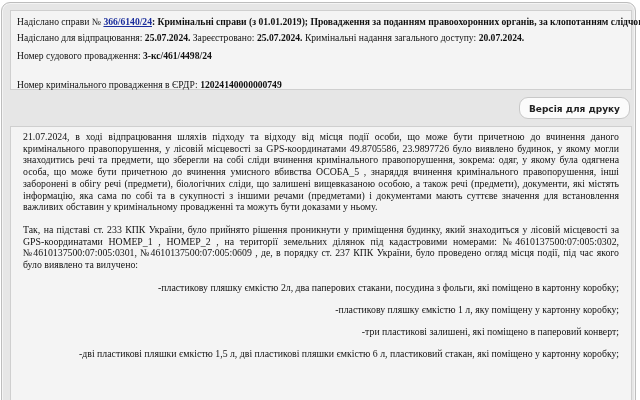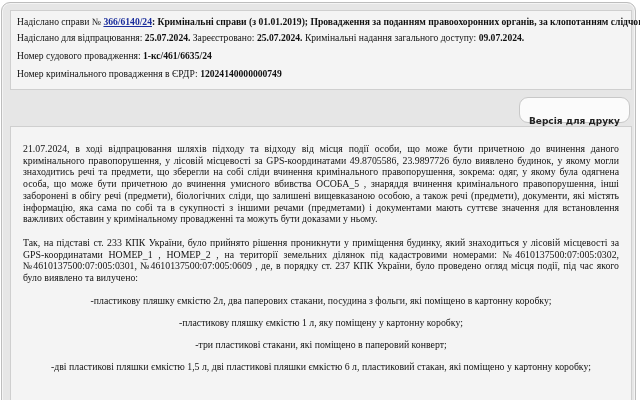--- a/index.html
+++ b/index.html
@@ -21,80 +21,80 @@
     background:#f4f4f4;
     border:1px solid #cfcfcf;
     padding:0 6px;
     font-size:9.6px; line-height:13px;
   }
   .info-line { white-space:nowrap; }
   .info-line.l1 { margin-top:4px; }
   .info-line.l2 { }
   .info-line.l3 { margin-top:3px; }
   .info-line.l4 { margin-top:5px; }
-  .info-line.l5 { margin-top:5px; }
+  .info-line.l5 { margin-top:16px; }
   .category-link { color:#1a2d9c; text-decoration:underline; font-weight:bold; }
   b { font-weight:bold; }
   .print-row {
     position:absolute; left:8px; top:94px; width:620px; height:28px;
   }
   .print-button {
     position:absolute; right:0px; top:0px;
-    height:22px; padding:12px 9px;
+    height:22px; padding:0 9px;
     background:#fbfbfb;
     border:1px solid #c8c8c8; border-radius:9px;
     font-family:"DejaVu Sans", "Liberation Sans", sans-serif;
     font-size:9px; font-weight:bold; color:#222;
     line-height:22px; cursor:pointer;
   }
   .doc-box {
     position:absolute; left:8px; top:123px; width:596px; height:270px;
     background:#f4f4f4;
     border:1px solid #cfcfcf;
     padding:4px 12px 0 12px;
     font-size:9.8px; line-height:11.7px;
     text-align:justify;
   }
-  .doc-box p { margin:12px 0 11px 0; }
-  .doc-box p.item { margin:0 0 10.5px 0; text-align:center; }
+  .doc-box p { margin:0 0 11px 0; }
+  .doc-box p.item { margin:0 0 10.5px 0; text-align:right; }
 </style>
 </head>
 <body>
 
 <div class="frame">
 
   <div class="info-box">
     <div class="info-line l1">
       <span>Надіслано справи №</span>
       <a class="category-link">366/6140/24</a><b>: Кримінальні справи (з 01.01.2019); Провадження за поданням правоохоронних органів, за клопотанням слідчого,</b>
     </div>
     <div class="info-line l3">
       <span>Надіслано для відпрацювання:</span>
       <b>25.07.2024.</b>
       <span>Зареєстровано:</span>
       <b>25.07.2024.</b>
       <span>Кримінальні надання загального доступу:</span>
-      <b>09.07.2024.</b>
+      <b>20.07.2024.</b>
     </div>
     <div class="info-line l4">
       <span>Номер судового провадження:</span>
-      <b>1-кс/461/6635/24</b>
+      <b>3-кс/461/4498/24</b>
     </div>
     <div class="info-line l5">
       <span>Номер кримінального провадження в ЄРДР:</span>
       <b>12024140000000749</b>
     </div>
   </div>
 
   <div class="print-row">
     <button class="print-button">Версія для друку</button>
   </div>
 
   <div class="doc-box">
     <p>21.07.2024, в ході відпрацювання шляхів підходу та відходу від місця події особи, що може бути причетною до вчинення даного кримінального правопорушення, у лісовій місцевості за GPS-координатами 49.8705586, 23.9897726 було виявлено будинок, у якому могли знаходитись речі та предмети, що зберегли на собі сліди вчинення кримінального правопорушення, зокрема: одяг, у якому була одягнена особа, що може бути причетною до вчинення умисного вбивства ОСОБА_5 , знаряддя вчинення кримінального правопорушення, інші заборонені в обігу речі (предмети), біологічних сліди, що залишені вищевказаною особою, а також речі (предмети), документи, які містять інформацію, яка сама по собі та в сукупності з іншими речами (предметами) і документами мають суттєве значення для встановлення важливих обставин у кримінальному провадженні та можуть бути доказами у ньому.</p>
     <p>Так, на підставі ст. 233 КПК України, було прийнято рішення проникнути у приміщення будинку, який знаходиться у лісовій місцевості за GPS-координатами НОМЕР_1 , НОМЕР_2 , на території земельних ділянок під кадастровими номерами: №4610137500:07:005:0302, №4610137500:07:005:0301, №4610137500:07:005:0609 , де, в порядку ст. 237 КПК України, було проведено огляд місця події, під час якого було виявлено та вилучено:</p>
     <p class="item">-пластикову пляшку ємкістю 2л, два паперових стакани, посудина з фольги, які поміщено в картонну коробку;</p>
     <p class="item">-пластикову пляшку ємкістю 1 л, яку поміщену у картонну коробку;</p>
-    <p class="item">-три пластикові стакани, які поміщено в паперовий конверт;</p>
+    <p class="item">-три пластикові залишені, які поміщено в паперовий конверт;</p>
     <p class="item">-дві пластикові пляшки ємкістю 1,5 л, дві пластикові пляшки ємкістю 6 л, пластиковий стакан, які поміщено у картонну коробку;</p>
   </div>
 
 </div>
 
 </body></html>

